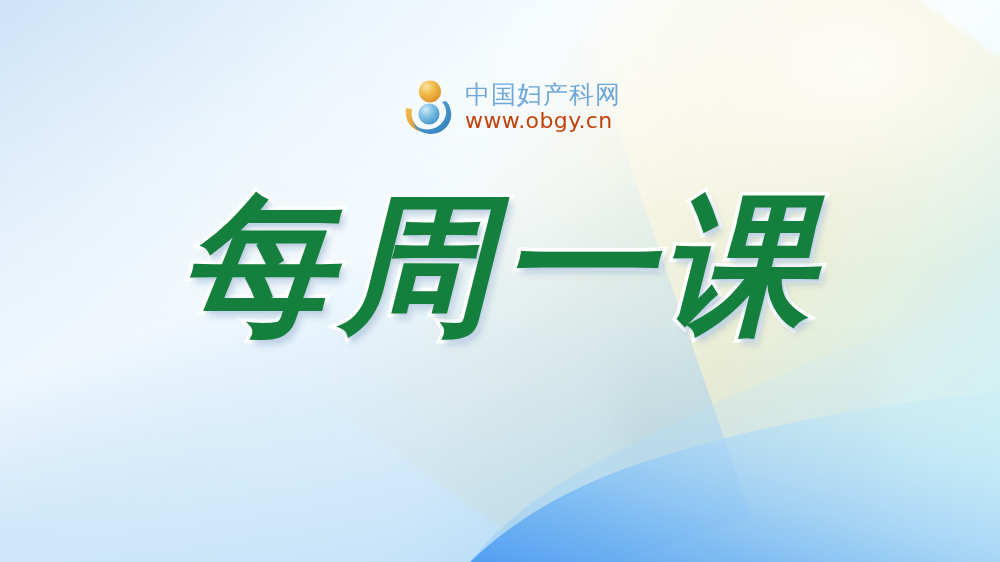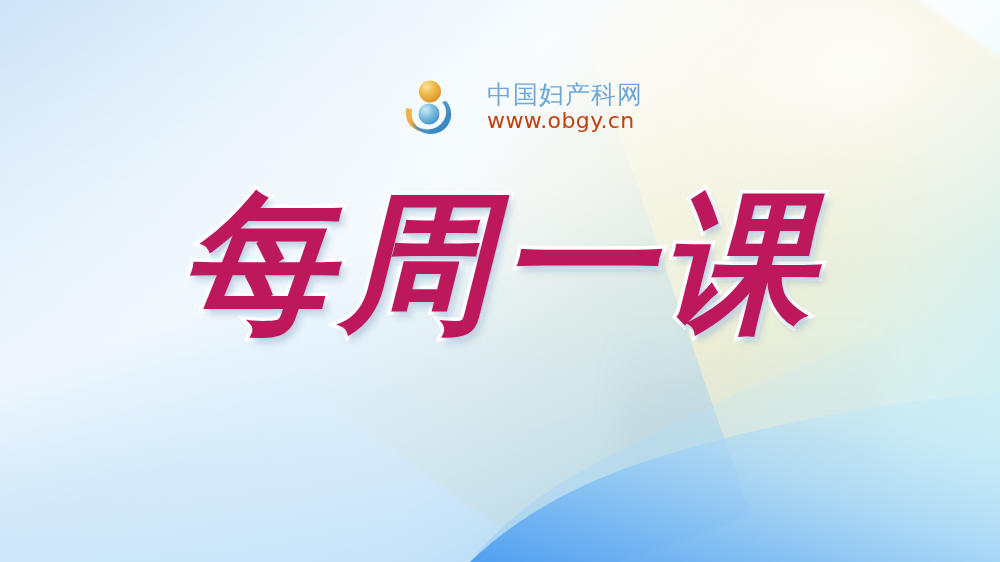--- a/index.html
+++ b/index.html
@@ -139,21 +139,20 @@
     width: 54px;
     height: 58px;
     flex: none;
     display: block;
   }
   .logo-text {
     display: flex;
     flex-direction: column;
     justify-content: flex-end;
     line-height: 1;
-    margin-left: 22px;
   }
   .logo-cn {
     font-family: "DejaVu Sans", "Liberation Sans", sans-serif;
     font-size: 25px;
     letter-spacing: 1px;
     color: #6fa8d8;
     font-weight: 500;
     white-space: nowrap;
     margin-bottom: 3px;
   }
@@ -170,26 +169,26 @@
   .title-wrap {
     position: absolute;
     left: 0;
     top: 186px;
     width: 1000px;
     text-align: center;
     z-index: 7;
   }
   .title {
     display: inline-block;
-    font-family: Liberation Serif, serif;
+    font-family: Liberation Sans, sans-serif;
     font-size: 152px;
     font-weight: 700;
     font-style: italic;
     letter-spacing: 8px;
-    color: #be185d;
+    color: #15803d;
     line-height: 1.05;
     white-space: nowrap;
     padding: 0 10px;
     -webkit-text-stroke: 7px #ffffff;
     paint-order: stroke fill;
     text-shadow:
        4px 6px 6px rgba(110,150,190,0.30),
        2px 3px 2px rgba(120,160,200,0.20);
   }
 </style>

